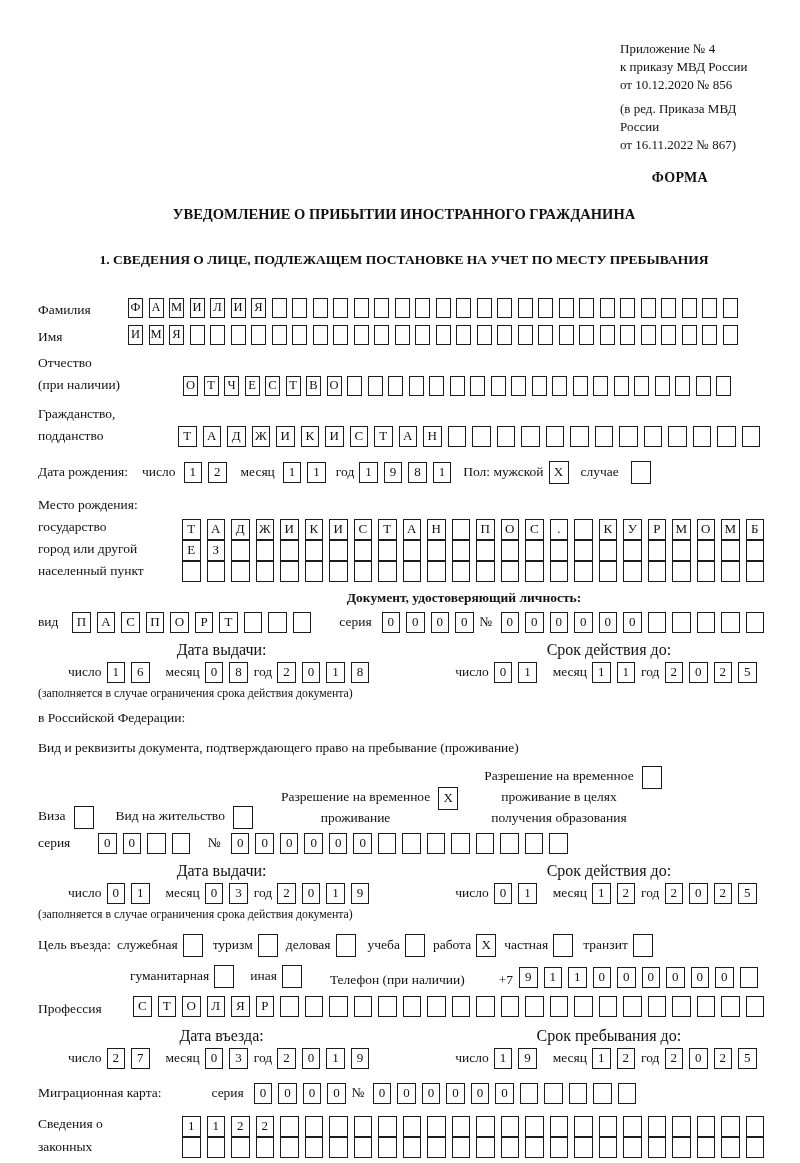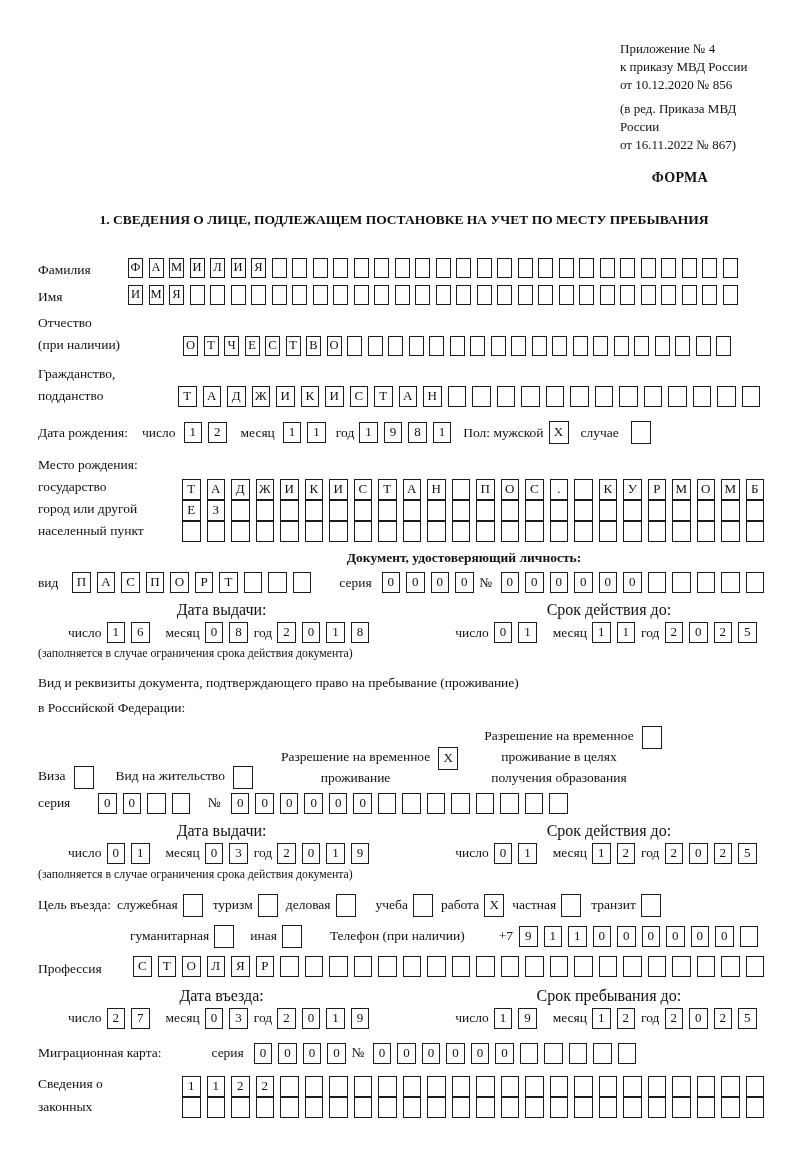--- a/index.html
+++ b/index.html
@@ -64,20 +64,21 @@
     <div>Приложение № 4</div>
     <div>к приказу МВД России</div>
     <div>от 10.12.2020 № 856</div>
     <div class="gap"></div>
     <div>(в ред. Приказа МВД России</div>
     <div>от 16.11.2022 № 867)</div>
   </div>
   <div class="forma">ФОРМА</div>
 
   <div class="title">
+    <div>УВЕДОМЛЕНИЕ О ПРИБЫТИИ ИНОСТРАННОГО ГРАЖДАНИНА</div>
   </div>
 
   <div class="sec1">1. СВЕДЕНИЯ О ЛИЦЕ, ПОДЛЕЖАЩЕМ ПОСТАНОВКЕ НА УЧЕТ ПО МЕСТУ ПРЕБЫВАНИЯ</div>
 
   <div class="frow" style="margin-top:30px">
     <span class="lbl" style="width:90px">Фамилия</span>
     <span class="cells sm">
         <span class="cell">Ф</span>
         <span class="cell">А</span>
         <span class="cell">М</span>
@@ -410,22 +411,22 @@
             <span class="cell">2</span>
             <span class="cell">0</span>
             <span class="cell">2</span>
             <span class="cell">5</span>
           </span>
       </div>
     </div>
   </div>
   <div class="note">(заполняется в случае ограничения срока действия документа)</div>
 
+  <div style="margin-top:9px; font-size:13.5px">в Российской Федерации:</div>
   <div style="margin-top:14px; font-size:13.5px">Вид и реквизиты документа, подтверждающего право на пребывание (проживание)</div>
-  <div style="margin-top:9px; font-size:13.5px">в Российской Федерации:</div>
 
   <div class="frow" style="margin-top:10px">
     <span class="opt">
       <span class="optlbl">Виза</span>
       <span class="chk"></span>
     </span>
     <span class="opt" style="margin-left:22px">
       <span class="optlbl">Вид на жительство</span>
       <span class="chk"></span>
     </span>
@@ -524,39 +525,39 @@
       <span class="chk"></span>
     </span>
     <span class="pair" style="margin-left:10px">
       <span class="plbl">туризм</span>
       <span class="chk"></span>
     </span>
     <span class="pair" style="margin-left:8px">
       <span class="plbl">деловая</span>
       <span class="chk"></span>
     </span>
-    <span class="pair" style="margin-left:20px">
+    <span class="pair" style="margin-left:12px">
       <span class="plbl">учеба</span>
       <span class="chk"></span>
     </span>
     <span class="pair" style="margin-left:8px">
       <span class="plbl">работа</span>
       <span class="chk">X</span>
     </span>
     <span class="pair" style="margin-left:8px">
       <span class="plbl">частная</span>
       <span class="chk"></span>
     </span>
     <span class="pair" style="margin-left:10px">
       <span class="plbl">транзит</span>
       <span class="chk"></span>
     </span>
   </div>
 
-  <div class="frow" style="margin-top:8px; align-items:center">
+  <div class="frow" style="margin-top:8px; align-items:flex-end">
     <span class="pair" style="margin-left:92px">
       <span class="plbl">гуманитарная</span>
       <span class="chk"></span>
     </span>
     <span class="pair" style="margin-left:16px">
       <span class="plbl">иная</span>
       <span class="chk"></span>
     </span>
     <span style="margin-left:28px">Телефон (при наличии)</span>
     <span style="margin-left:34px">+7</span>

